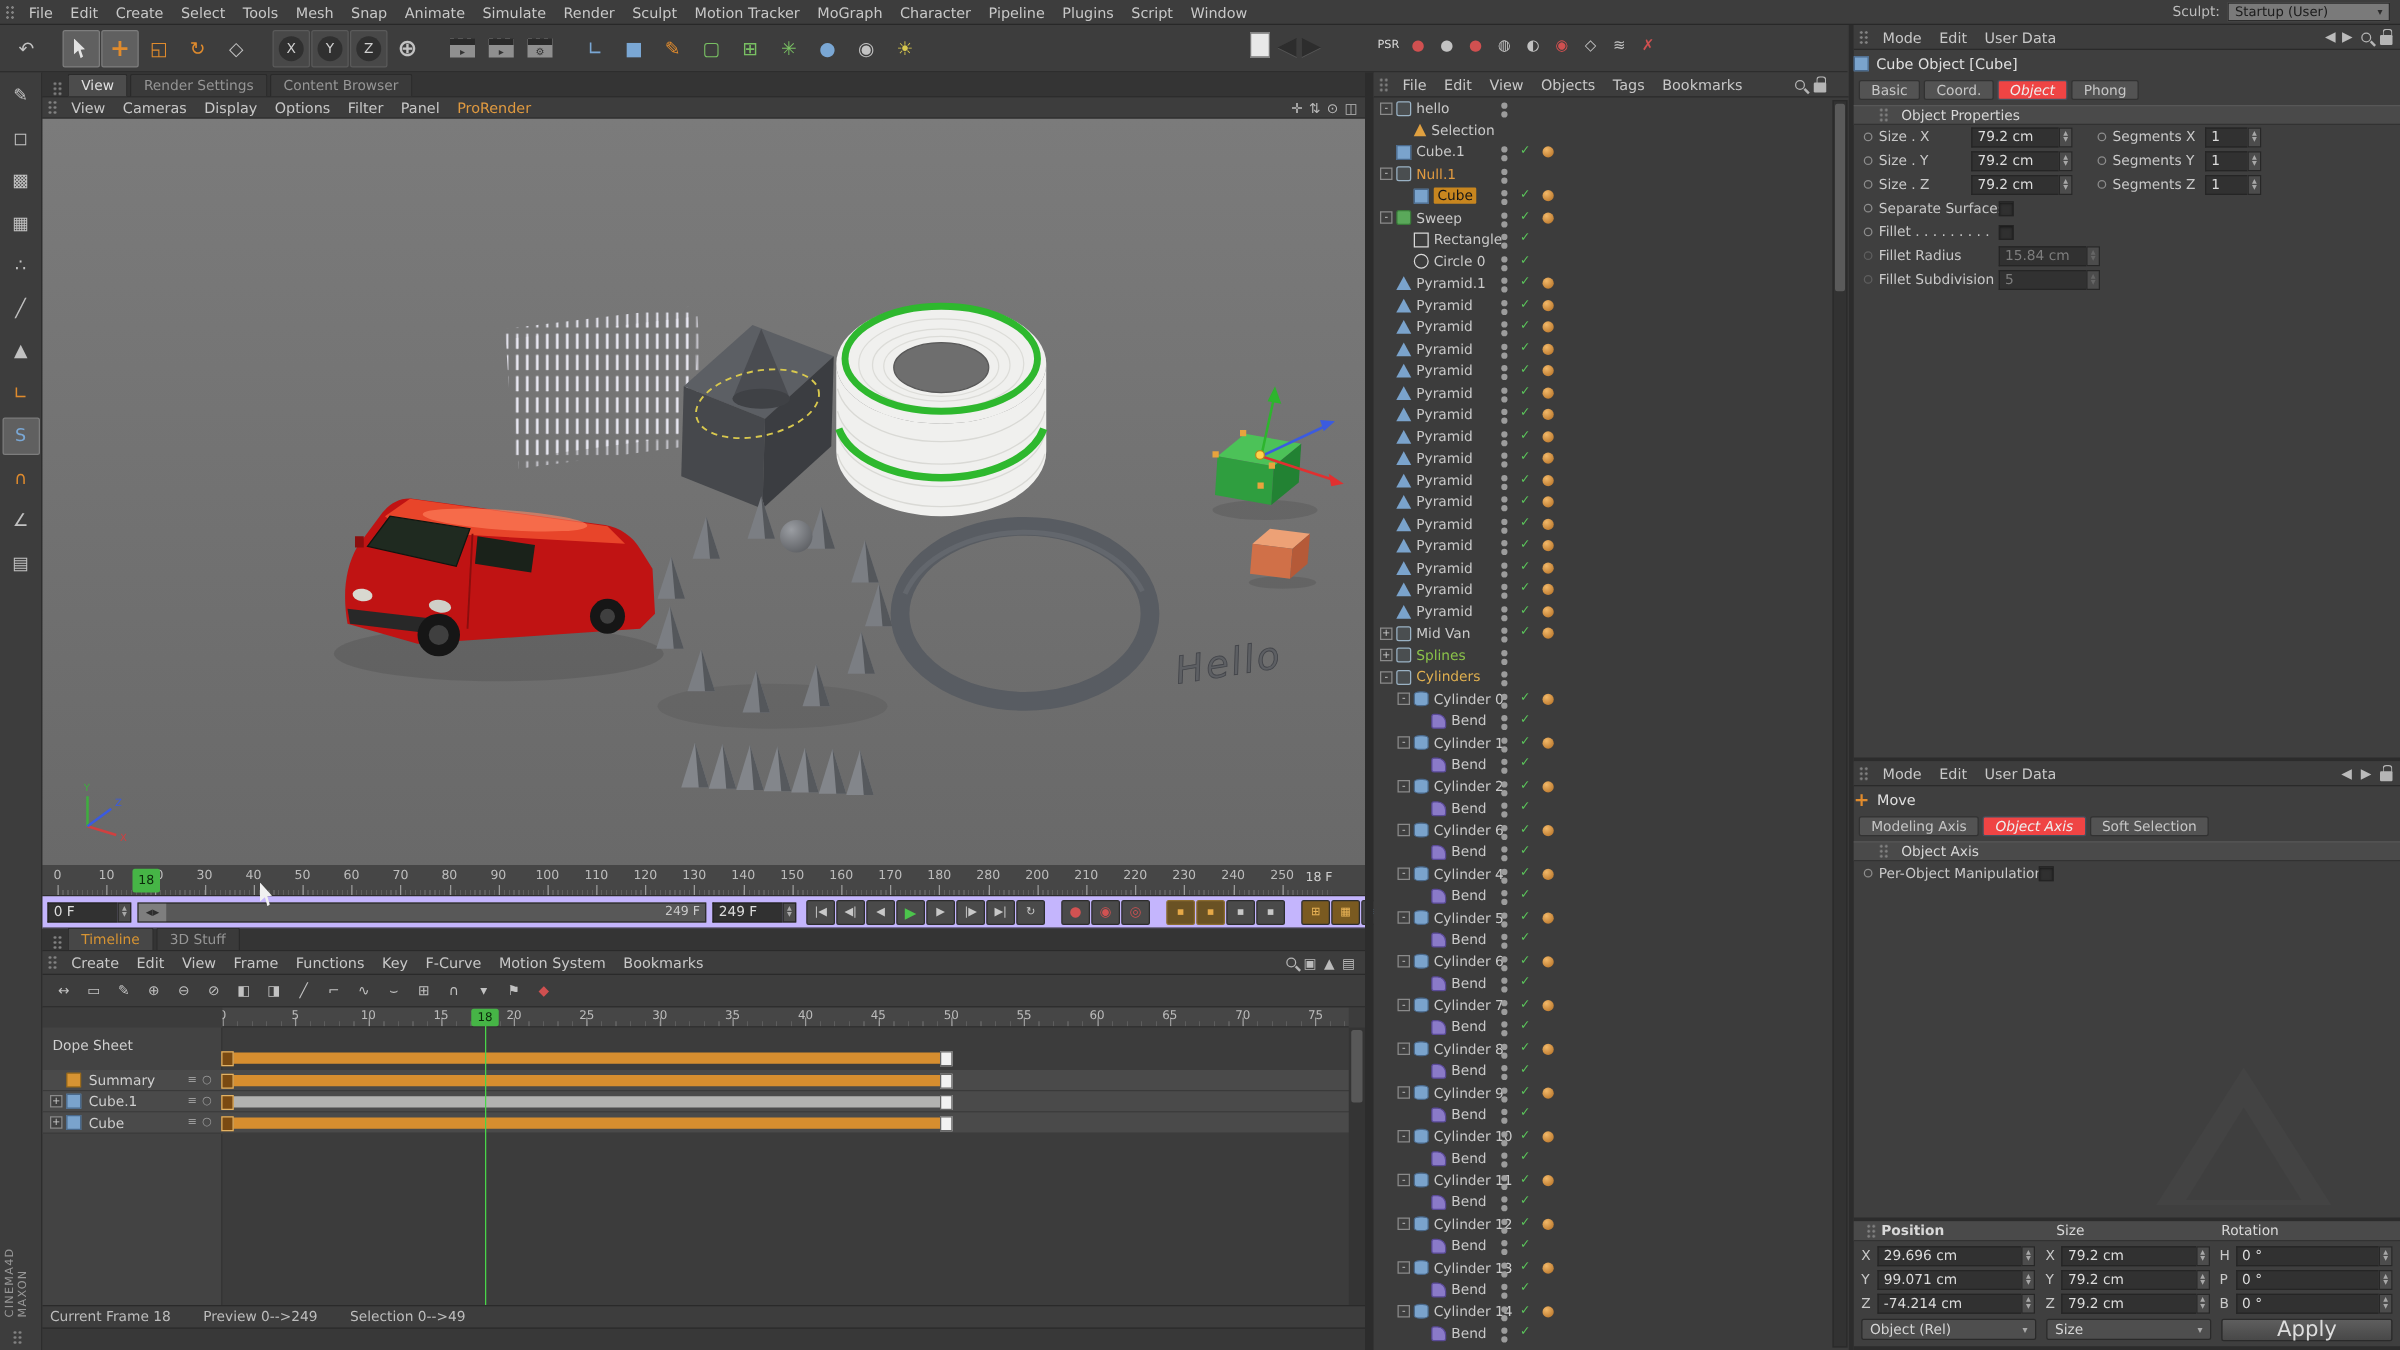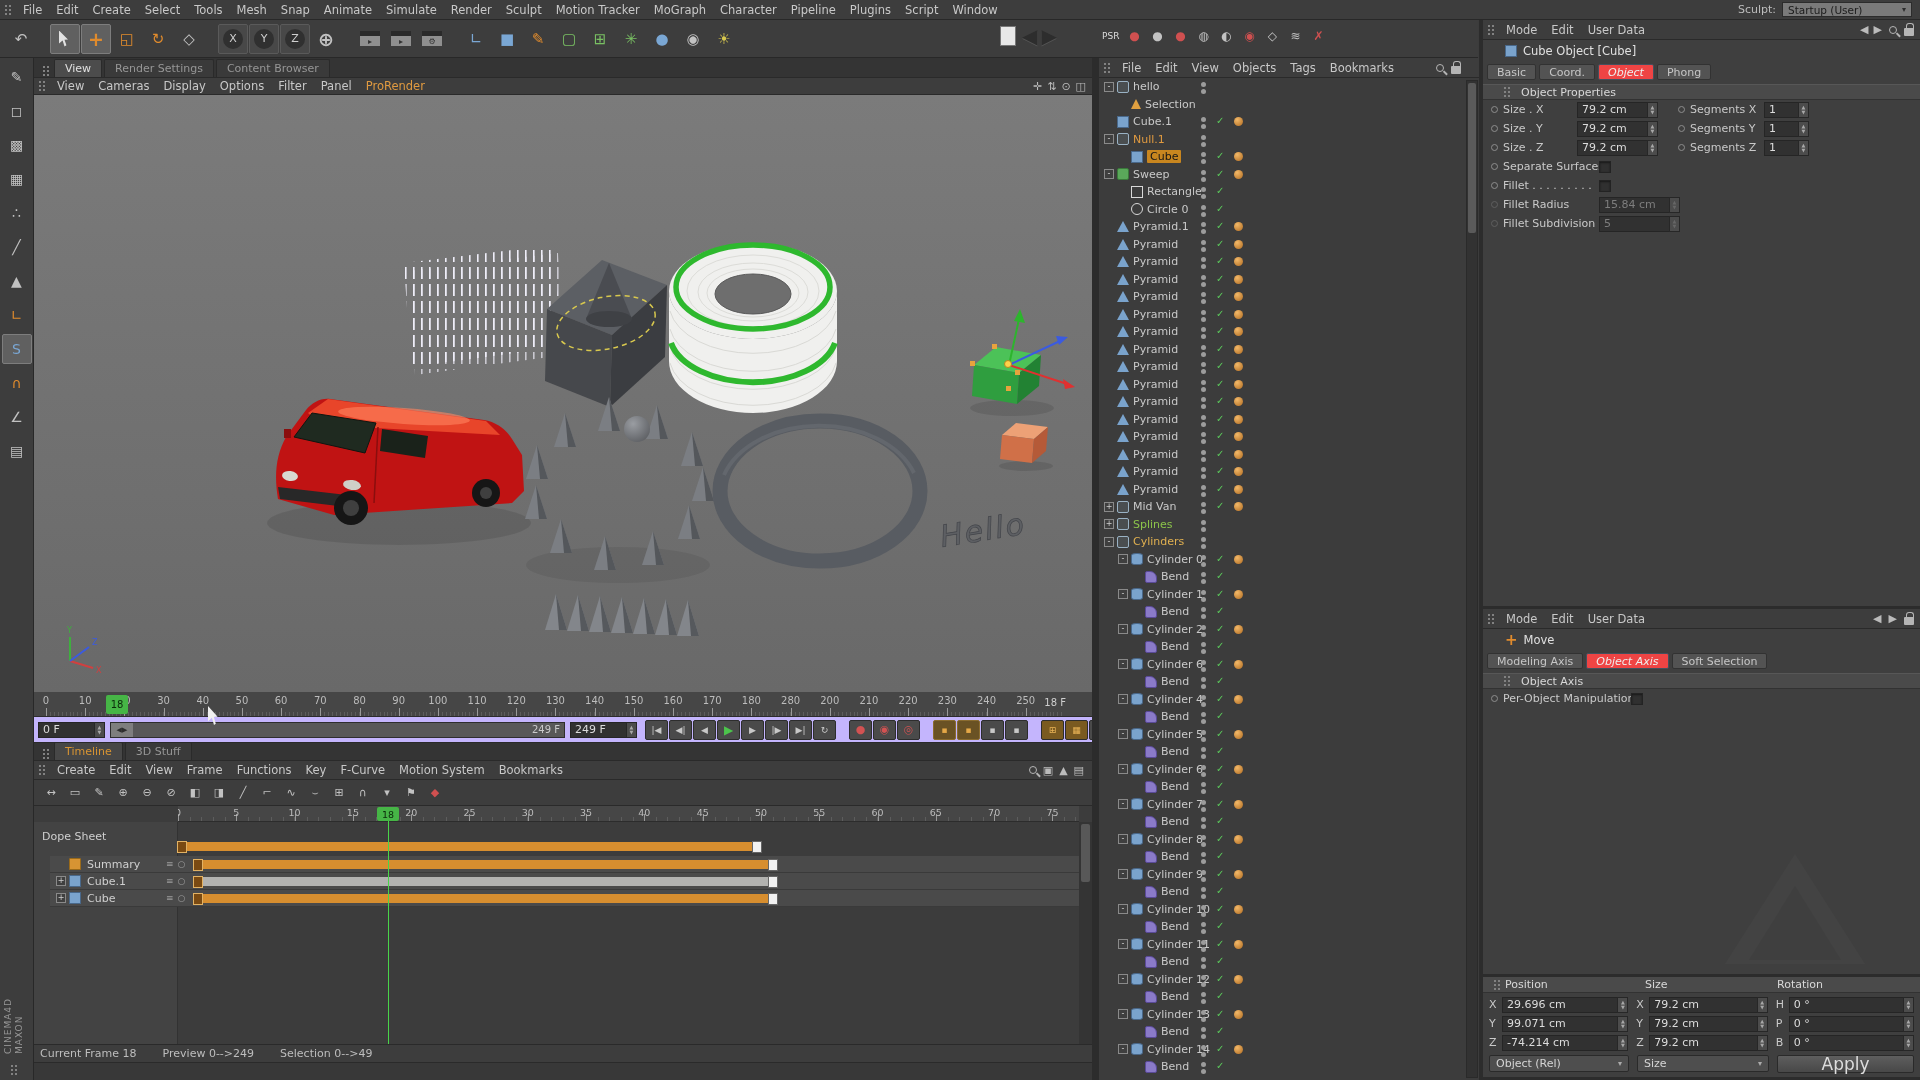--- a/index.html
+++ b/index.html
@@ -107,21 +107,21 @@
 .dcell::before{content:"";position:absolute;left:0;bottom:0;width:1px;height:7px;background:#9a9a9a;}
 .dcell .lbl{position:absolute;left:0;top:1px;transform:translateX(-50%);font-size:9.5px;color:#bcbcbc;}
 .dph-label{position:absolute;left:343px;top:1px;width:22px;height:14px;background:#46b546;color:#0b2a0b;font-size:9.5px;display:flex;align-items:center;justify-content:center;border-radius:2px;z-index:4;}
 .dph{position:absolute;left:354px;top:14px;bottom:0;width:1px;background:#49d549;z-index:3;}
 .drow-head{position:absolute;left:0;top:16px;height:32px;width:100%;}
 .drow-head .hlbl{position:absolute;left:8px;top:8px;font-size:11px;color:#cfcfcf;}
 .kbar{position:absolute;left:144px;width:583px;height:9px;background:#d78e2f;}
 .kbar::before{content:"";position:absolute;left:-1px;top:-1px;width:8px;height:10px;background:#7a4a12;border:1px solid #e2b264;}
 .kbar::after{content:"";position:absolute;right:-1px;top:-1px;width:8px;height:10px;background:#f2f2f2;border:1px solid #666;}
 .master-bar{top:20px;}
-.dtracks{position:absolute;left:16px;top:50px;width:100%;}
+.dtracks{position:absolute;left:0;top:50px;width:100%;}
 .trk{position:relative;height:17px;background:#4a4a4a;border-bottom:1px solid #3a3a3a;display:flex;align-items:center;padding-left:6px;font-size:11px;color:#cfcfcf;}
 .trk .kbar{top:4px;}
 .bar-light{background:#b2b2b0;}
 .trk-icons{position:absolute;left:116px;display:flex;gap:4px;color:#9c9c9c;font-size:9px;}
 .tlbl{margin-left:2px;}
 .exp{width:10px;height:10px;border:1px solid #8a8a8a;background:#3f3f3f;color:#cfcfcf;font-size:8px;line-height:8px;text-align:center;margin-right:3px;flex:none;}
 .oi{width:12px;height:12px;margin-right:4px;flex:none;display:inline-block;}
 .ic-cube{background:#7aa3cc;border:1px solid #49688a;}
 .ic-null{border:1px solid #9ab2c4;border-radius:2px;background:rgba(154,178,196,.15);}
 .ic-sweep{background:#5aa85a;border-radius:2px;border:1px solid #3a7a3a;}
@@ -161,21 +161,21 @@
 .om-scroll .thumb{position:absolute;left:1px;top:2px;width:8px;height:150px;background:#5a5a5a;border-radius:2px;}
 
 
 #attr{position:absolute;left:1479px;top:20px;width:441px;bottom:0;background:#3f3f3f;border-left:4px solid #2c2c2c;display:flex;flex-direction:column;}
 .apanel{position:relative;border-bottom:3px solid #2c2c2c;}
 .ap1{height:589px;}
 .ap2{height:368px;}
 .ap3{flex:1;}
 .amenu{height:20px;background:#3d3d3d;border-bottom:1px solid #2a2a2a;display:flex;align-items:center;font-size:11.5px;}
 .amenu-right{margin-left:auto;display:flex;gap:7px;padding-right:6px;align-items:center;font-size:11px;color:#bbb;}
-.atitle{height:22px;display:flex;align-items:center;gap:6px;padding-left:22px;font-size:11.5px;color:#e0e0e0;}
+.atitle{height:22px;display:flex;align-items:center;gap:6px;padding-left:0;font-size:11.5px;color:#e0e0e0;}
 .cube-ic{width:12px;height:12px;background:#7aa3cc;border:1px solid #49688a;flex:none;}
 .move-ic{color:#e08b2d;font-weight:bold;font-size:15px;}
 .atabs{display:flex;padding:2px 4px 4px 4px;}
 .prow{display:flex;align-items:center;height:19px;padding-left:8px;font-size:11px;color:#c9c9c9;}
 .plabel{width:74px;white-space:nowrap;overflow:hidden;}
 .plabel.w96{width:96px;}
 .fld.w70{width:70px;flex:none;}
 .fld.w34{width:34px;flex:none;}
 .spc26{width:20px;flex:none;}
 .watermark{position:absolute;right:55px;bottom:10px;width:0;height:0;border-left:70px solid transparent;border-right:70px solid transparent;border-bottom:110px solid #474747;opacity:.55;}
@@ -184,21 +184,21 @@
 
 .coord-head{height:16px;background:#4a4a4a;border-bottom:1px solid #323232;display:flex;align-items:center;font-size:11px;color:#d8d8d8;padding-left:6px;}
 .coord-cols{display:flex;padding:3px 6px 0 6px;gap:8px;}
 .ccol{display:flex;flex-direction:column;gap:2px;}
 .ccol1{width:140px;}.ccol2{width:132px;}.ccol3{width:139px;}
 .crow{display:flex;align-items:center;height:17px;font-size:11px;}
 .crow .ax{width:13px;color:#c9c9c9;flex:none;}
 .crow .fld{flex:1;}
 .coord-bottom{display:flex;padding:4px 6px 0 6px;gap:8px;}
 .coord-bottom .dd{flex:none;}
-.hd1{width:140px;display:flex;align-items:flex-end;gap:5px;}
+.hd1{width:140px;display:flex;align-items:flex-end;gap:5px;font-weight:bold;}
 .hd2{width:132px;}.hd3{width:139px;}
 
 
 .cursor-overlay{position:absolute;left:208px;top:706px;width:13px;height:19px;z-index:60;background:#f0f0f0;clip-path:polygon(0 0,0 80%,30% 62%,46% 100%,60% 93%,45% 58%,74% 56%);filter:drop-shadow(1px 1px 0 #222);}
 </style>
 </head>
 <body>
 
 <div id="root">
 

